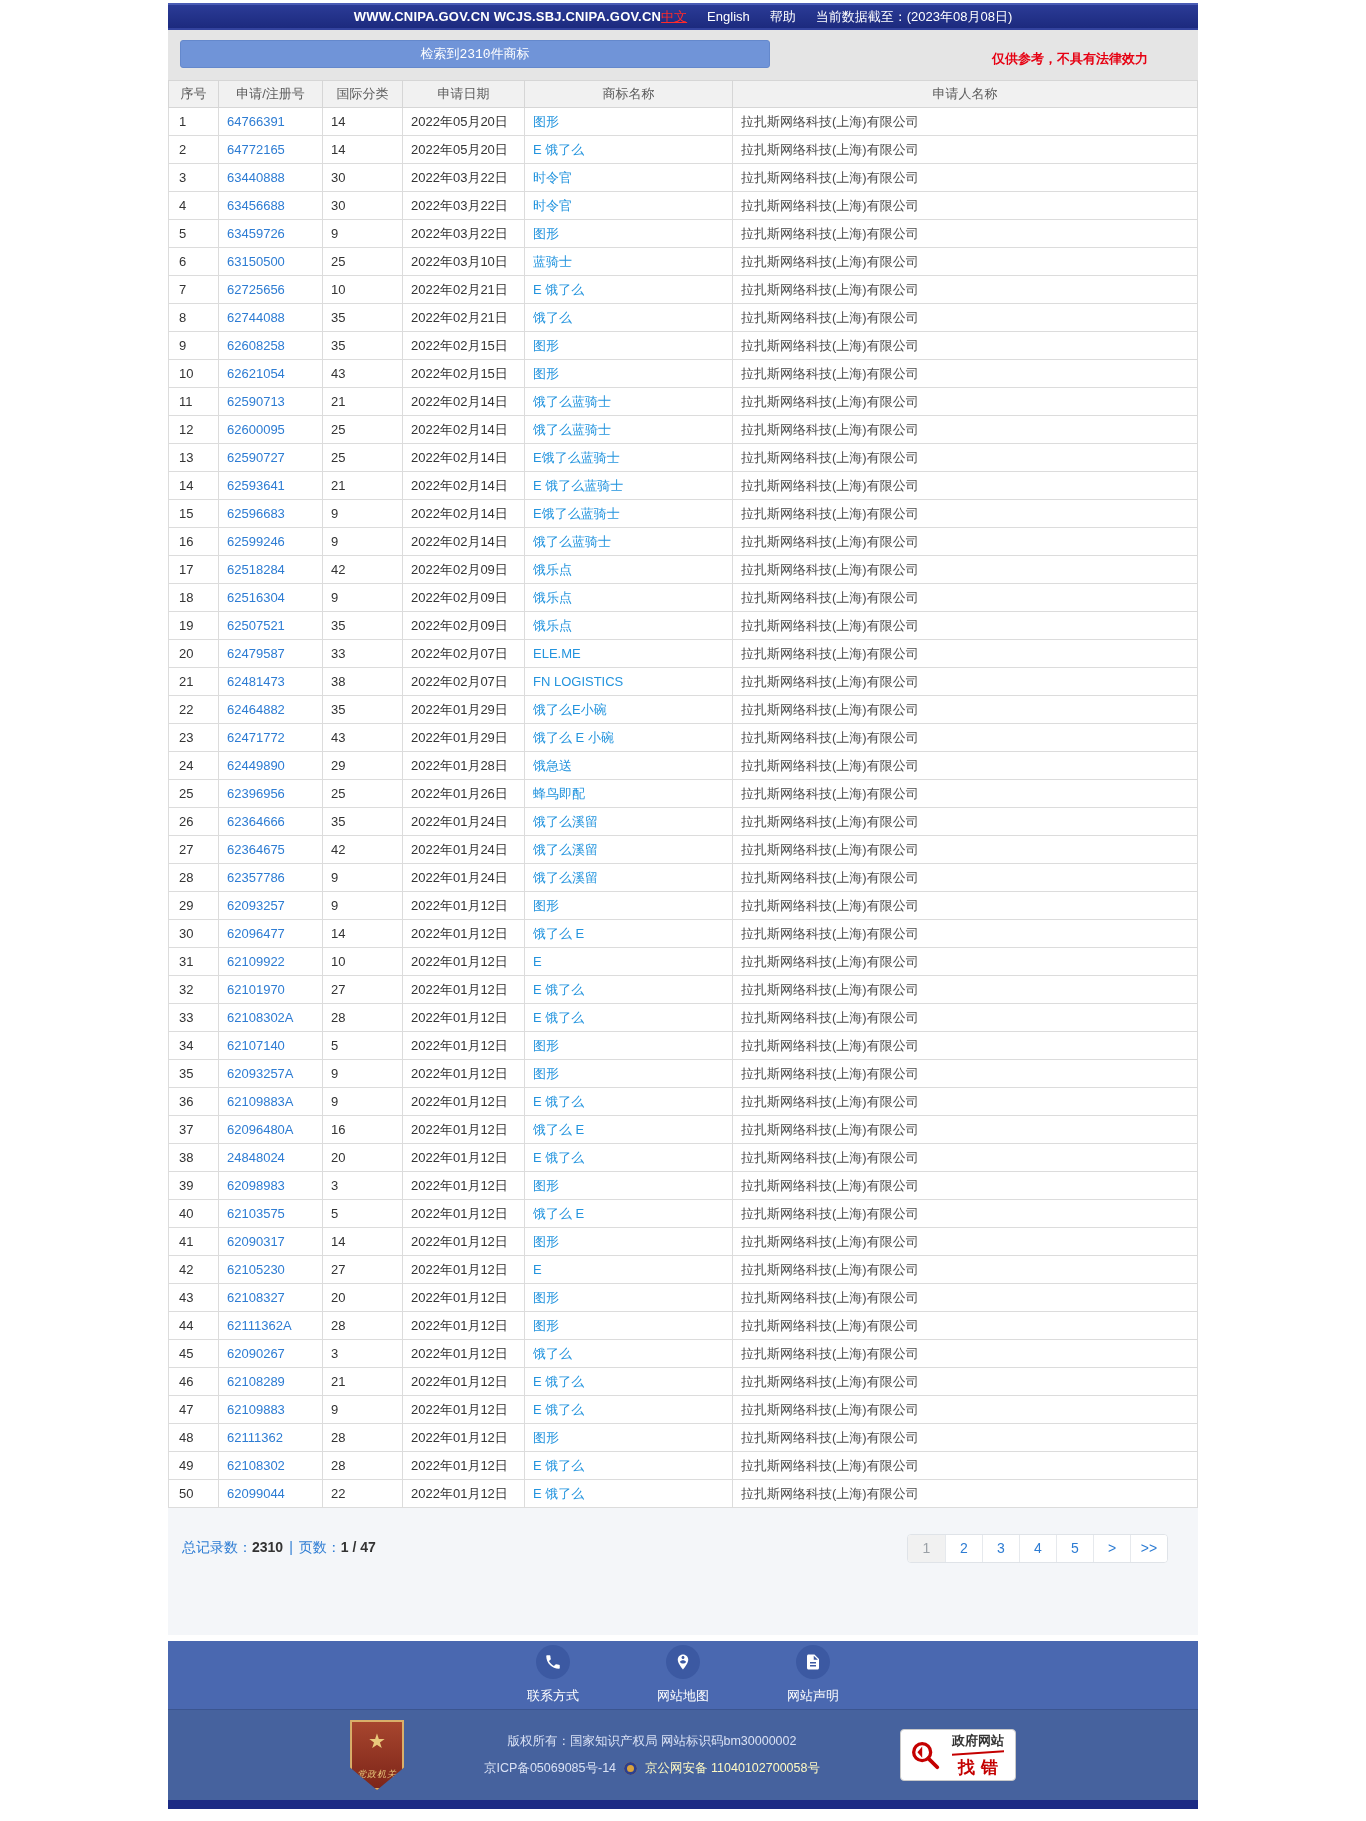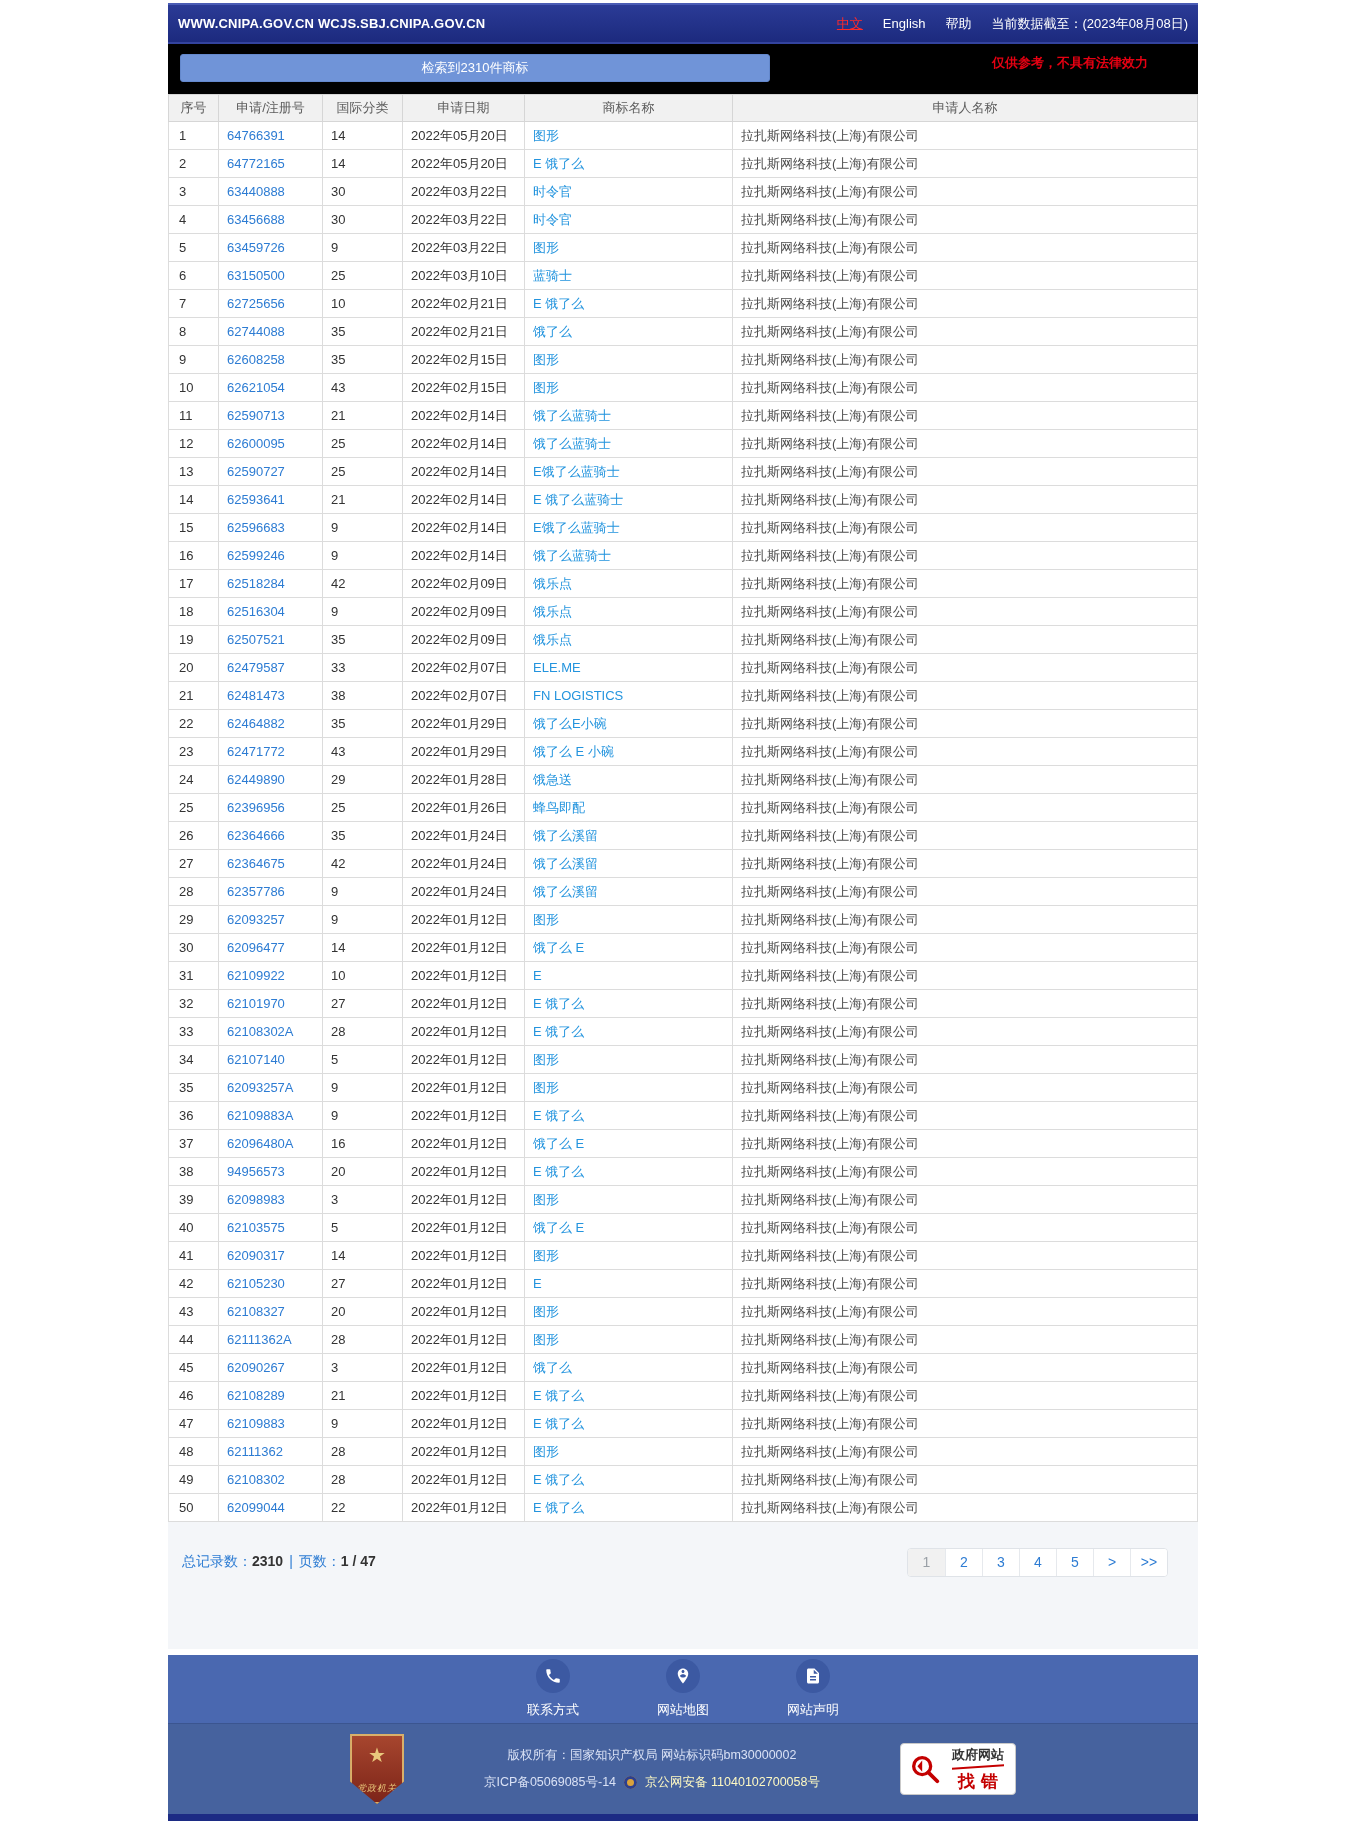--- a/index.html
+++ b/index.html
@@ -1,30 +1,30 @@
 <!DOCTYPE html>
 <html><head>
 <meta charset="utf-8">
 <style>
   * { box-sizing: border-box; margin: 0; padding: 0; }
   html,body { width:1366px; height:1821px; background:#fff; overflow:hidden;
     font-family:"Liberation Sans","DejaVu Sans",sans-serif; }
   .container { width:1030px; margin:0 auto; }
 
   
-  .topbar { margin-top:3px; height:41px; background:linear-gradient(#2b3b96,#1c2a7e);
+  .topbar { margin-top:3px; height:27px; background:linear-gradient(#2b3b96,#1c2a7e);
     border-top:2px solid #4a5cb5; border-bottom:2px solid #33439e;
-    display:flex; align-items:center; justify-content:space-between; padding:0 10px; color:#fff; }
+    display:flex; align-items:center; justify-content:center; padding:0 10px; color:#fff; }
   .topbar .brand { font-weight:bold; font-size:13px; letter-spacing:.2px; }
   .topbar .links { display:flex; align-items:center; gap:20px; font-size:13px; }
   .topbar .links a { color:#fff; text-decoration:none; }
   .topbar .links a.zh { color:#ff2a2a; text-decoration:underline; }
 
   
-  .result-bar { display:flex; align-items:flex-start; padding:10px 0 12px; background:#000000; }
+  .result-bar { display:flex; align-items:flex-end; padding:10px 0 12px; background:#e5e5e5;font-family:Liberation Mono, monospace; }
   .count-btn { width:590px; height:28px; margin-left:12px; background:#7094d8;
     border:1px solid #6488cc; border-radius:3px; color:#fff; font-size:13px; cursor:pointer;
     font-family:inherit; }
   .disclaimer { margin-left:auto; margin-right:50px; color:#e60012; font-size:13px; font-weight:bold; }
 
   
   table { width:100%; border-collapse:collapse; table-layout:fixed; }
   th { background:#f1f1f1; color:#5c5c5c; font-weight:400; font-size:13px; height:27px;
     border:1px solid #d6d6d6; text-align:center; }
   td { height:28px; border:1px solid #dcdcdc; font-size:13px; padding:0 8px; color:#333;
@@ -410,21 +410,21 @@
         <tr>
           <td class="c-serial">37</td>
           <td><a href="#" class="num-link">62096480A</a></td>
           <td>16</td>
           <td>2022年01月12日</td>
           <td><a href="#" class="tm-link">饿了么 E</a></td>
           <td class="c-applicant">拉扎斯网络科技(上海)有限公司</td>
         </tr>
         <tr>
           <td class="c-serial">38</td>
-          <td><a href="#" class="num-link">94956573</a></td>
+          <td><a href="#" class="num-link">24848024</a></td>
           <td>20</td>
           <td>2022年01月12日</td>
           <td><a href="#" class="tm-link">E 饿了么</a></td>
           <td class="c-applicant">拉扎斯网络科技(上海)有限公司</td>
         </tr>
         <tr>
           <td class="c-serial">39</td>
           <td><a href="#" class="num-link">62098983</a></td>
           <td>3</td>
           <td>2022年01月12日</td>

